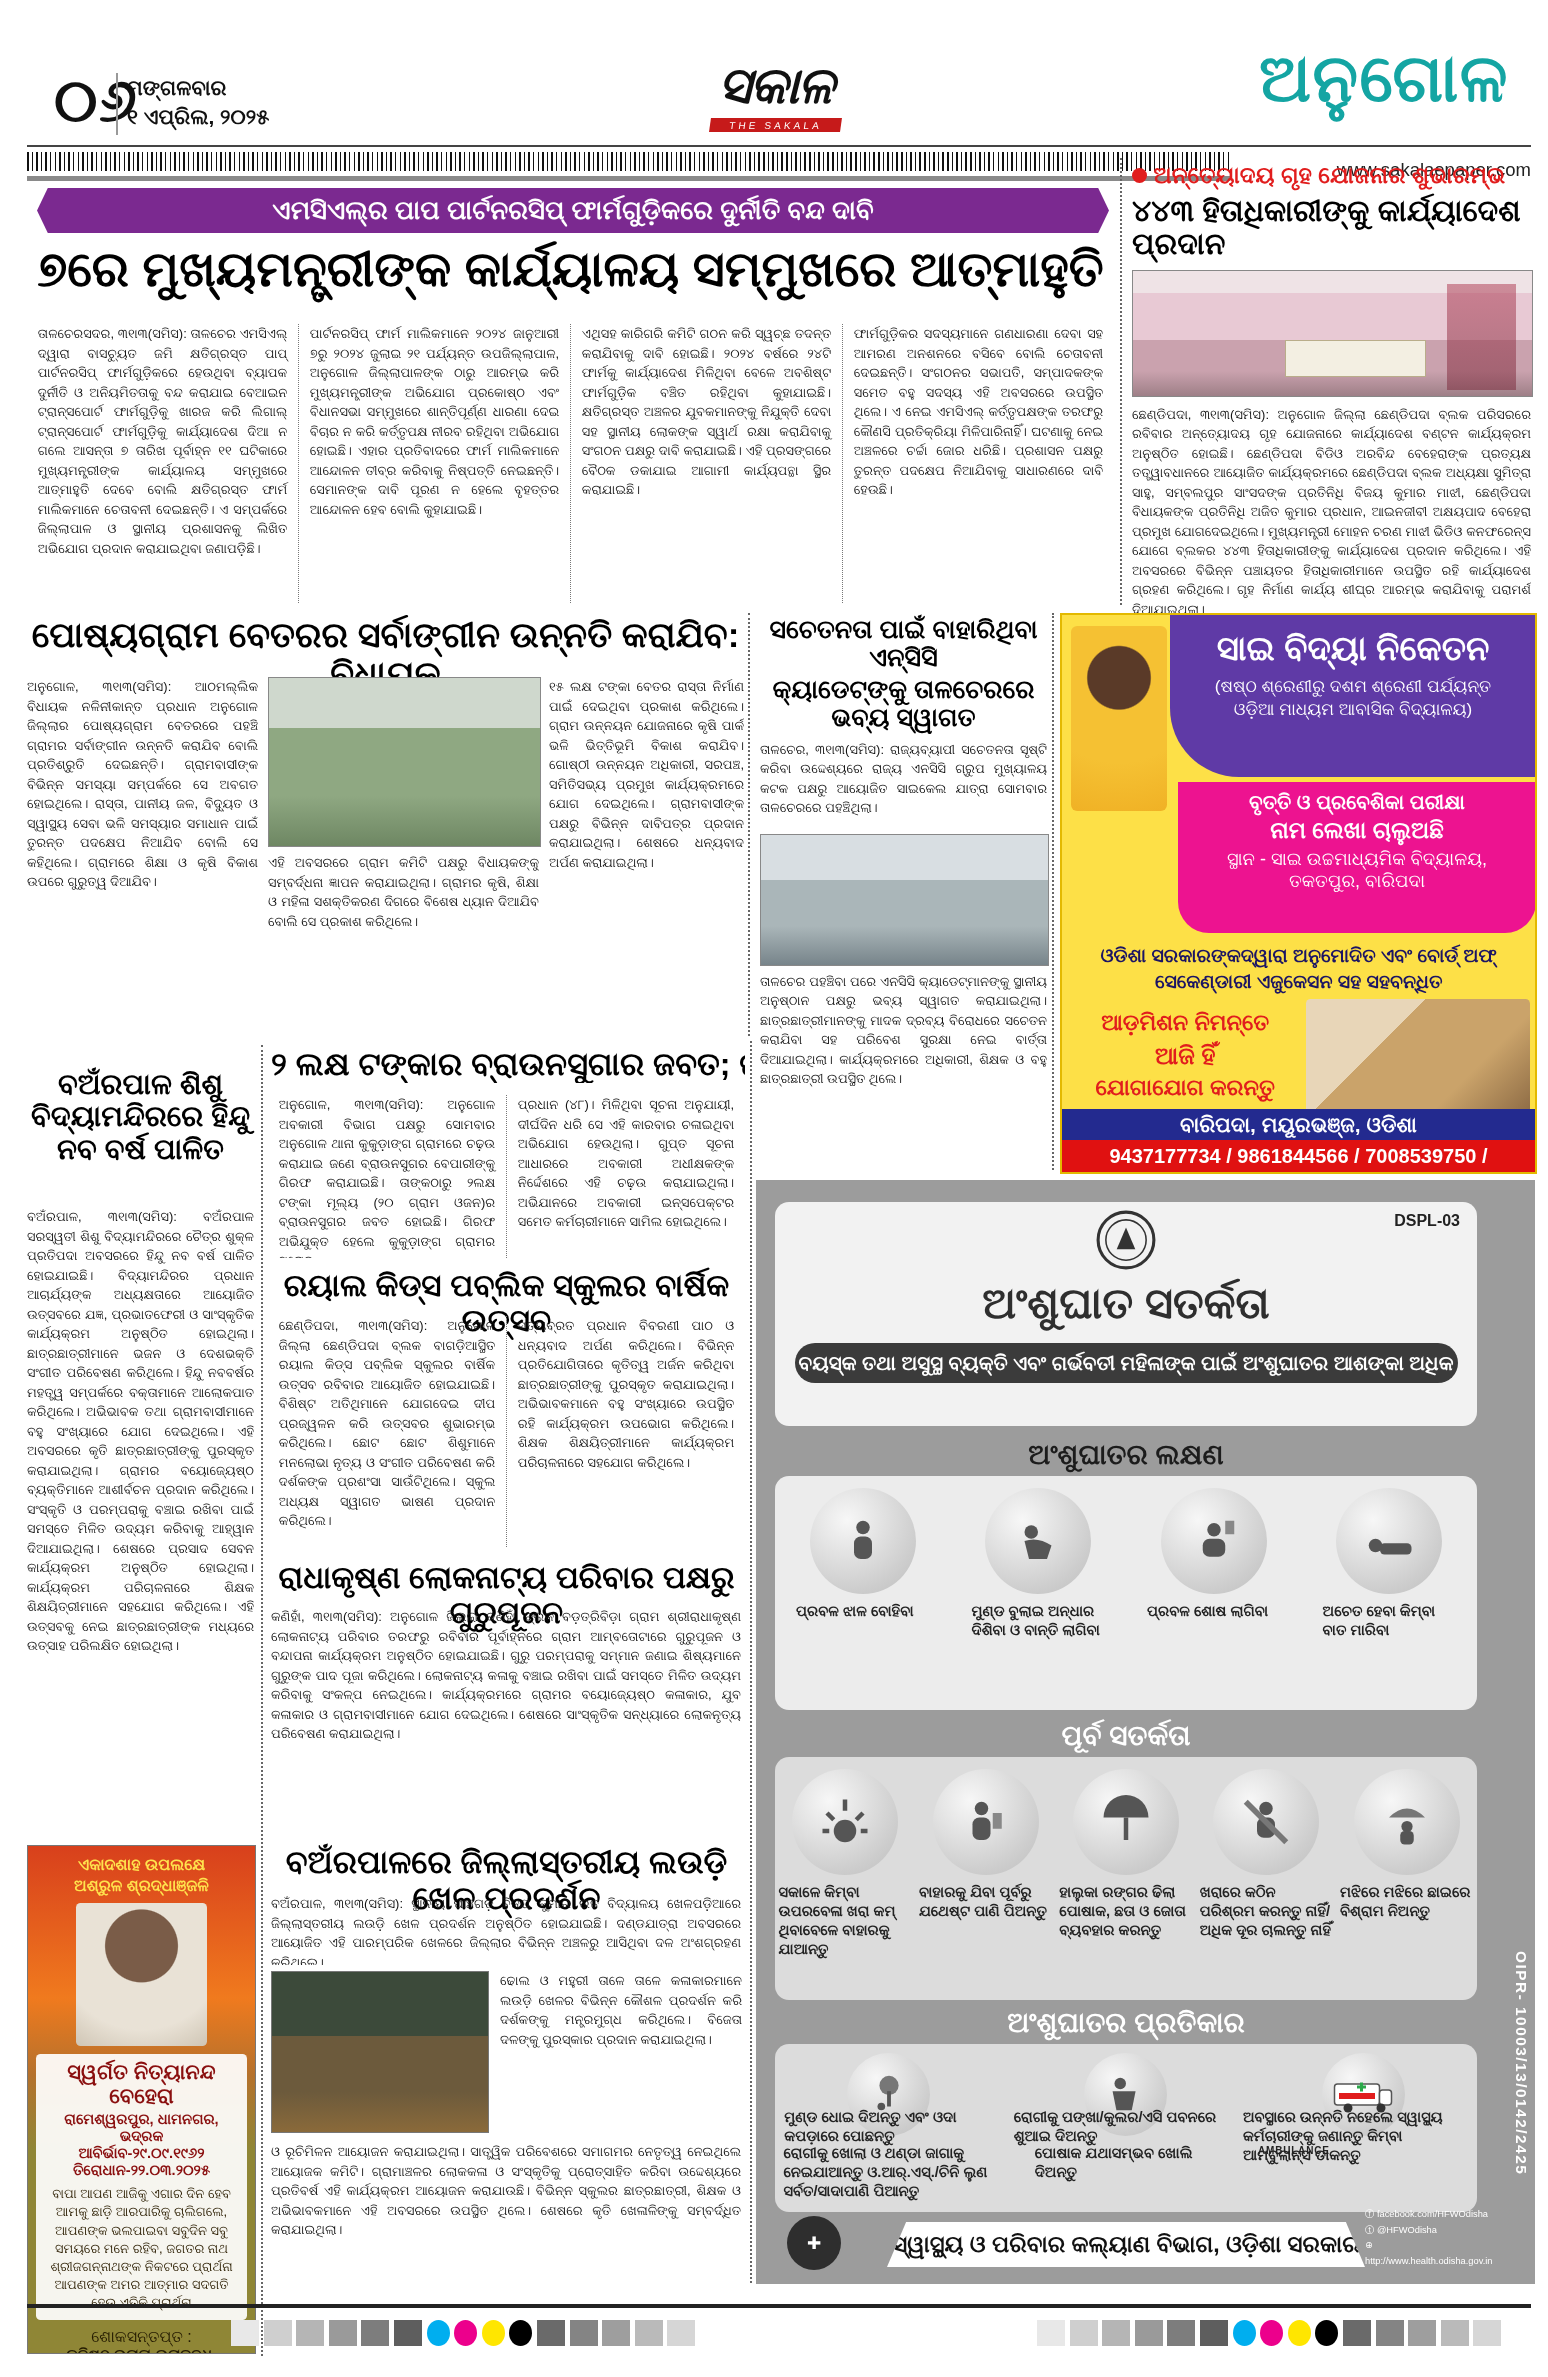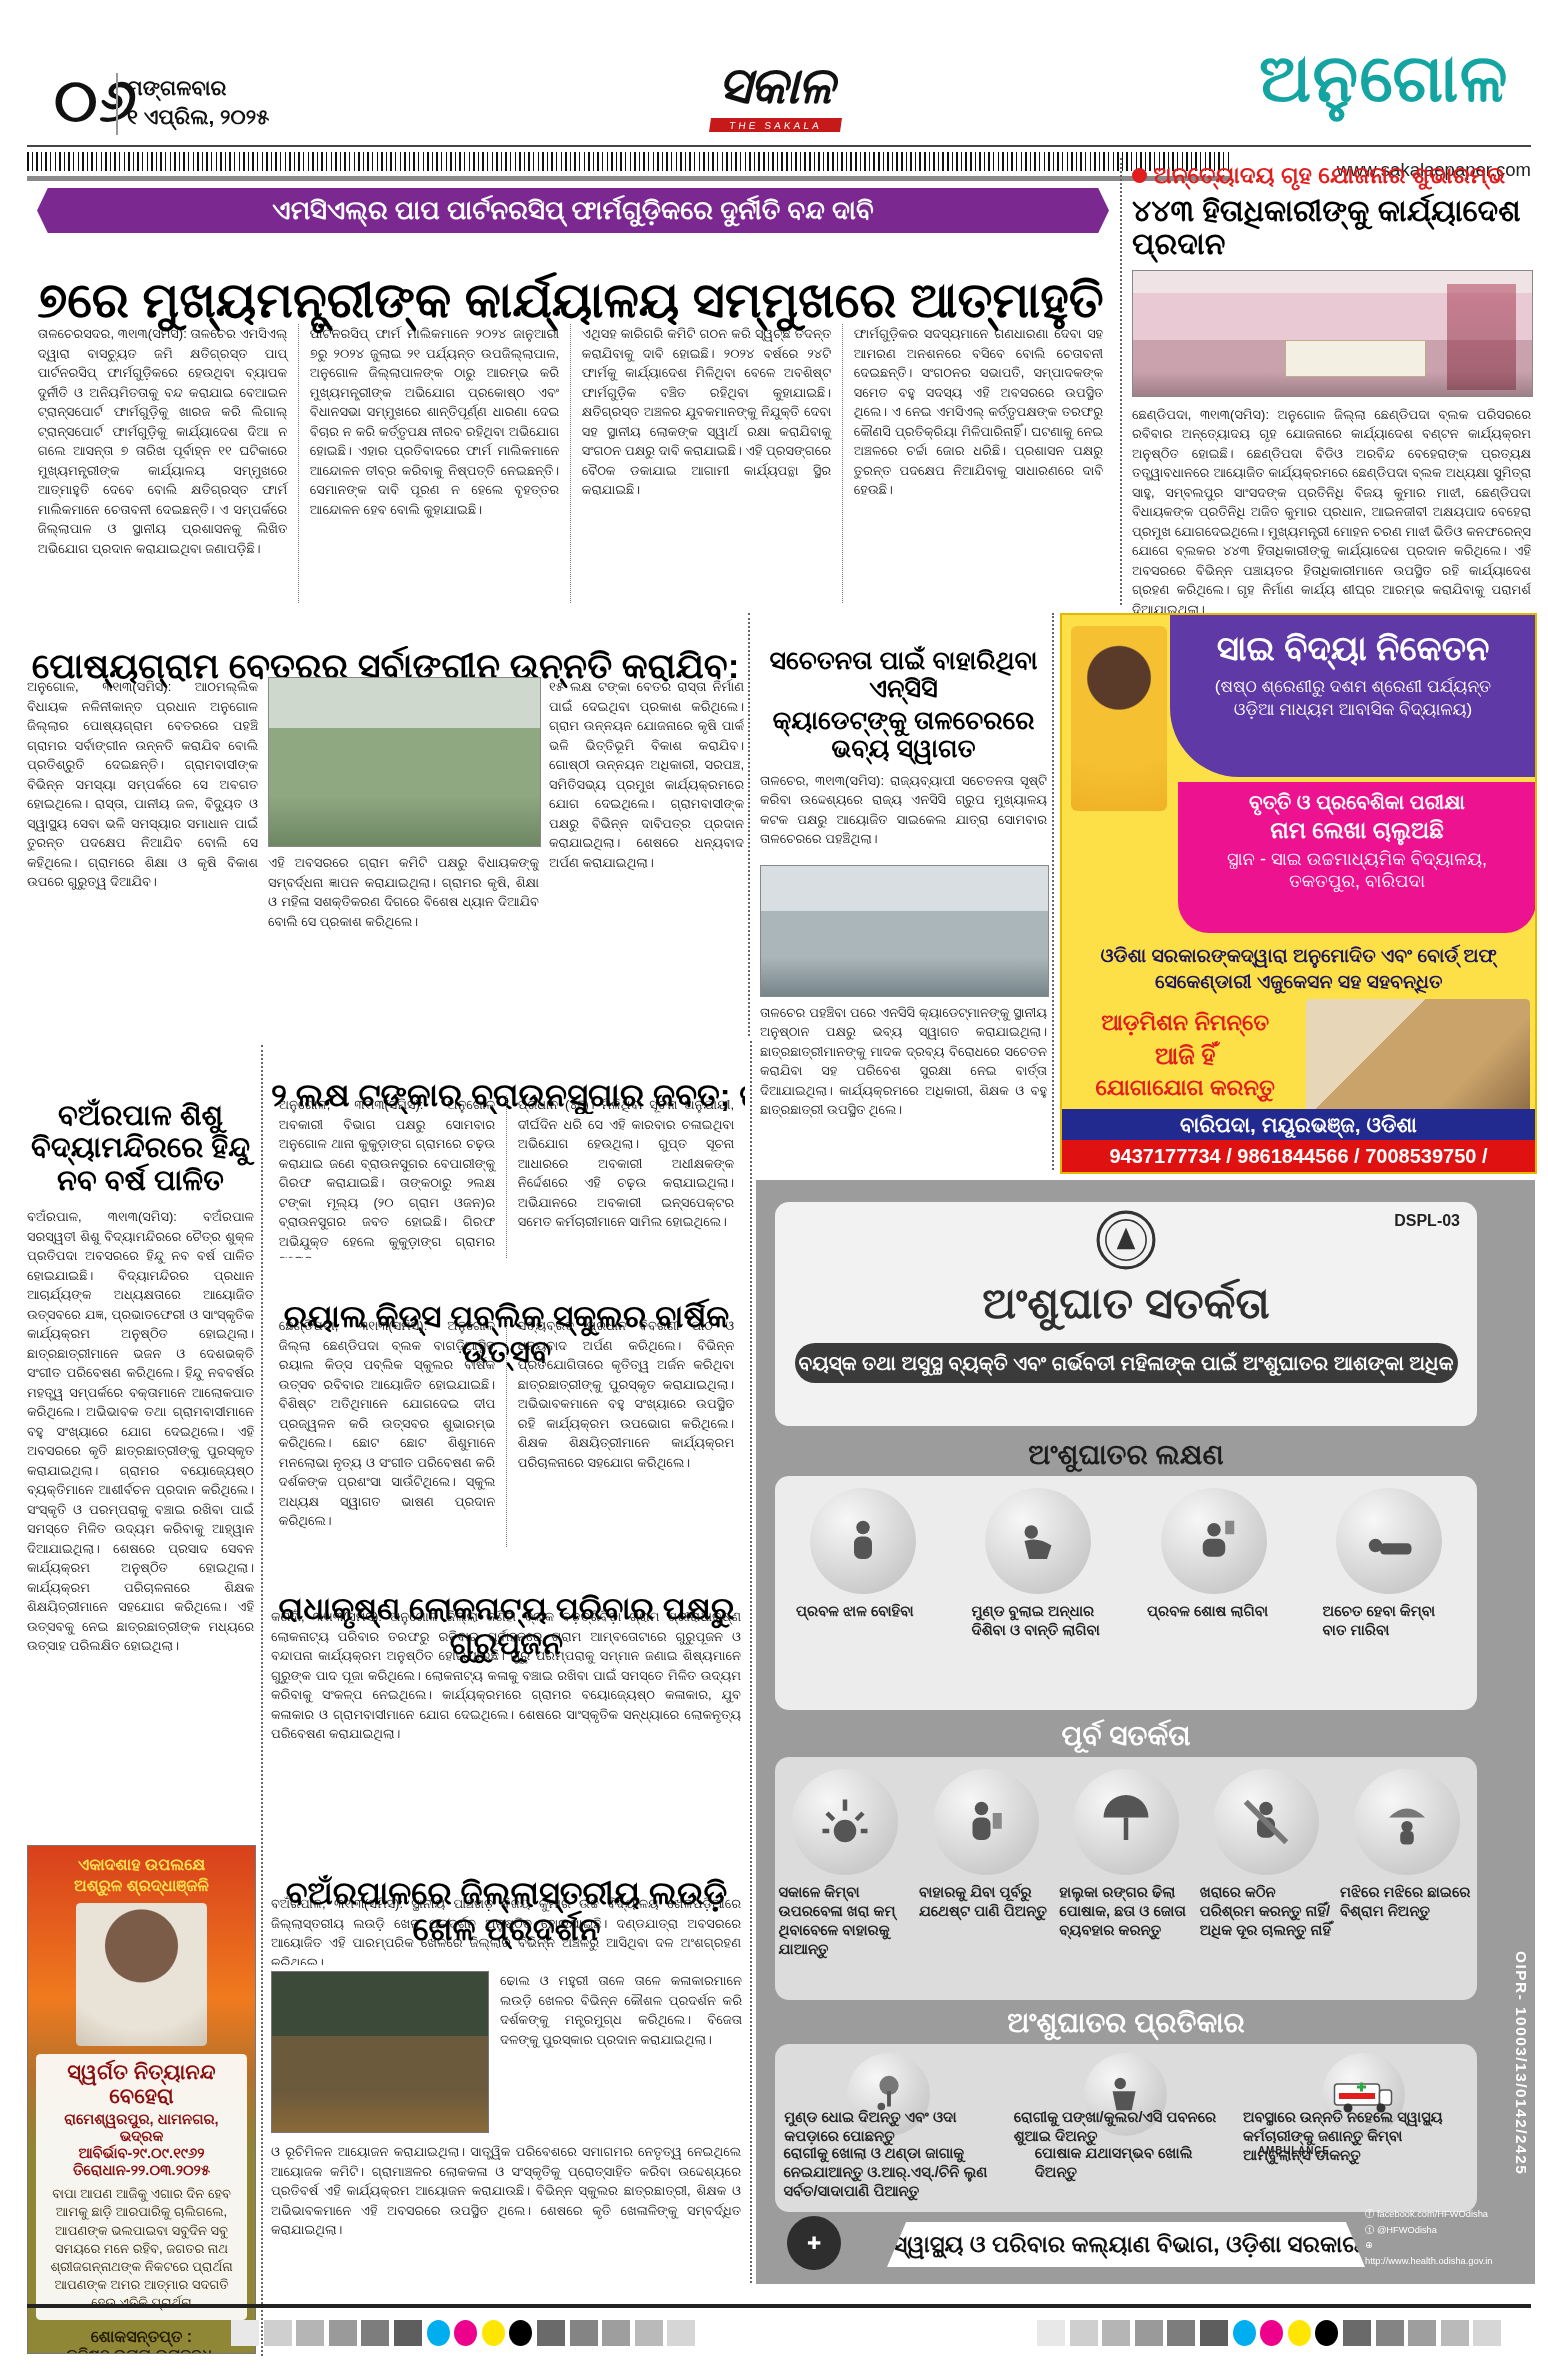--- a/index.html
+++ b/index.html
@@ -2,21 +2,21 @@
 <html style="font-size:12.3px"><head>
 <meta charset="utf-8">
 <style>
   html,body{margin:0;padding:0;background:#fff;}
   .page{position:relative;width:1548px;height:2377px;background:#fff;
         font-family:"Liberation Sans","DejaVu Sans",sans-serif;color:#111;overflow:hidden;}
   .abs{position:absolute;}
   .c{text-align:center;}
   .b{font-weight:bold;}
   .body-txt{font-size:13px;line-height:1.5;text-align:justify;color:#141414;}
-  .hl{font-weight:bold;color:#000;line-height:1.12;margin-top:31px;}
+  .hl{font-weight:bold;color:#000;line-height:1.12;}
   .dotsep{border-left:2.3px dotted #666;}
   .cols{display:flex;}
   .cols>div{flex:1;padding:0 10.8px;}
   .cols>div+div{border-left:1.5px dotted #777;}
   
   .pageno{font-size:60px;font-weight:bold;letter-spacing:1.5px;}
   .mast{font-size:51px;font-weight:bold;font-style:italic;letter-spacing:-1.5px;}
   .mast-ribbon{background:#c61a1a;color:#fff;font-size:10px;letter-spacing:3.1px;text-align:center;
                padding:1.5px 7.7px;transform:skewX(-8deg);}
   .edition{font-size:66px;font-weight:bold;color:#14a5a3;letter-spacing:1.5px;}
@@ -184,21 +184,21 @@
     <div class="obit-k">ଅଶ୍ରୁଳ ଶ୍ରଦ୍ଧାଞ୍ଜଳି</div>
     <div style="width:131px;height:143px;margin:6.2px auto 0;border-radius:4.6px;
          background:radial-gradient(circle at 50% 30%,#7a5c48 0 30%,#e9e2d6 31% 70%,#cfc5b4 100%);"></div>
     <div class="obit-panel" style="margin:7.7px 7.7px 0;padding:6.2px 6.2px 7.7px;">
       <div class="obit-name">ସ୍ୱର୍ଗତ ନିତ୍ୟାନନ୍ଦ ବେହେରା</div>
       <div class="obit-red" style="margin-top:3.1px;">ରାମେଶ୍ୱରପୁର, ଧାମନଗର, ଭଦ୍ରକ</div>
       <div class="obit-red">ଆବିର୍ଭାବ-୨୯.୦୯.୧୯୬୨</div>
       <div class="obit-red">ତିରୋଧାନ-୨୨.୦୩.୨୦୨୫</div>
       <div class="obit-msg" style="margin-top:6.2px;">ବାପା ଆପଣ ଆଜିକୁ ଏଗାର ଦିନ ହେବ ଆମକୁ ଛାଡ଼ି ଆରପାରିକୁ ଚାଲିଗଲେ, ଆପଣଙ୍କ ଭଲପାଇବା ସବୁଦିନ ସବୁ ସମୟରେ ମନେ ରହିବ, ଜଗତର ନାଥ ଶ୍ରୀଜଗନ୍ନାଥଙ୍କ ନିକଟରେ ପ୍ରାର୍ଥନା ଆପଣଙ୍କ ଅମର ଆତ୍ମାର ସଦଗତି ହେଉ ଏତିକି ପ୍ରାର୍ଥନା</div>
     </div>
-    <div style="color:#241b00;font-weight:bold;font-size:16px;margin-top:7.7px;">ଶୋକସନ୍ତପ୍ତ :</div>
+    <div style="color:#241b00;font-weight:normal;font-size:16px;margin-top:7.7px;">ଶୋକସନ୍ତପ୍ତ :</div>
     <div style="color:#241b00;font-weight:bold;font-size:15.4px;">କନିଷ୍ଠ ଭ୍ରାତା-ଭ୍ରାତୃବଧୂ,</div>
 
   </div>
 
   <div class="abs hl c" style="left:268px;top:1845px;width:477px;font-size:32px;">ବଅଁରପାଳରେ ଜିଲ୍ଲାସ୍ତରୀୟ ଲଉଡ଼ି ଖେଳ ପ୍ରଦର୍ଶନ</div>
   <div class="abs body-txt" style="left:271px;top:1894px;width:470px;height:71px;overflow:hidden;">ବଅଁରପାଳ, ୩୧ା୩(ସମିସ): ସ୍ଥାନୀୟ ପାଞ୍ଚଗଡ଼ ବିଜୟ କୁମାର ଉଚ୍ଚ ବିଦ୍ୟାଳୟ ଖେଳପଡ଼ିଆରେ ଜିଲ୍ଲାସ୍ତରୀୟ ଲଉଡ଼ି ଖେଳ ପ୍ରଦର୍ଶନ ଅନୁଷ୍ଠିତ ହୋଇଯାଇଛି। ଦଣ୍ଡଯାତ୍ରା ଅବସରରେ ଆୟୋଜିତ ଏହି ପାରମ୍ପରିକ ଖେଳରେ ଜିଲ୍ଲାର ବିଭିନ୍ନ ଅଞ୍ଚଳରୁ ଆସିଥିବା ଦଳ ଅଂଶଗ୍ରହଣ କରିଥିଲେ।</div>
   <div class="abs" style="left:271px;top:1971px;width:216px;height:160px;border:1.5px solid #777;
        background:linear-gradient(180deg,#3c4a3a 0 40%,#6c5a3c 40% 75%,#8a6a3a 100%);"></div>
   <div class="abs body-txt" style="left:500px;top:1971px;width:242px;height:160px;overflow:hidden;">ଢୋଲ ଓ ମହୁରୀ ତାଳେ ତାଳେ କଳାକାରମାନେ ଲଉଡ଼ି ଖେଳର ବିଭିନ୍ନ କୌଶଳ ପ୍ରଦର୍ଶନ କରି ଦର୍ଶକଙ୍କୁ ମନ୍ତ୍ରମୁଗ୍ଧ କରିଥିଲେ। ବିଜେତା ଦଳଙ୍କୁ ପୁରସ୍କାର ପ୍ରଦାନ କରାଯାଇଥିଲା।</div>
   <div class="abs body-txt" style="left:271px;top:2142px;width:470px;height:208px;overflow:hidden;">ଓ ରୂଚିମିଳନ ଆୟୋଜନ କରାଯାଇଥିଲା। ସାତ୍ତ୍ୱିକ ପରିବେଶରେ ସମାଗମର ନେତୃତ୍ୱ ନେଇଥିଲେ ଆୟୋଜକ କମିଟି। ଗ୍ରାମାଞ୍ଚଳର ଲୋକକଳା ଓ ସଂସ୍କୃତିକୁ ପ୍ରୋତ୍ସାହିତ କରିବା ଉଦ୍ଦେଶ୍ୟରେ ପ୍ରତିବର୍ଷ ଏହି କାର୍ଯ୍ୟକ୍ରମ ଆୟୋଜନ କରାଯାଉଛି। ବିଭିନ୍ନ ସ୍କୁଲର ଛାତ୍ରଛାତ୍ରୀ, ଶିକ୍ଷକ ଓ ଅଭିଭାବକମାନେ ଏହି ଅବସରରେ ଉପସ୍ଥିତ ଥିଲେ। ଶେଷରେ କୃତି ଖେଳାଳିଙ୍କୁ ସମ୍ବର୍ଦ୍ଧିତ କରାଯାଇଥିଲା।</div>

